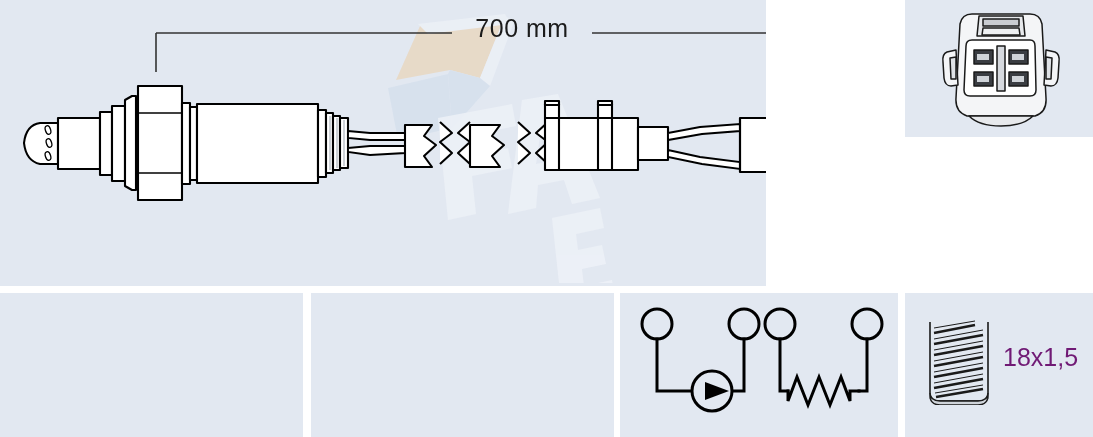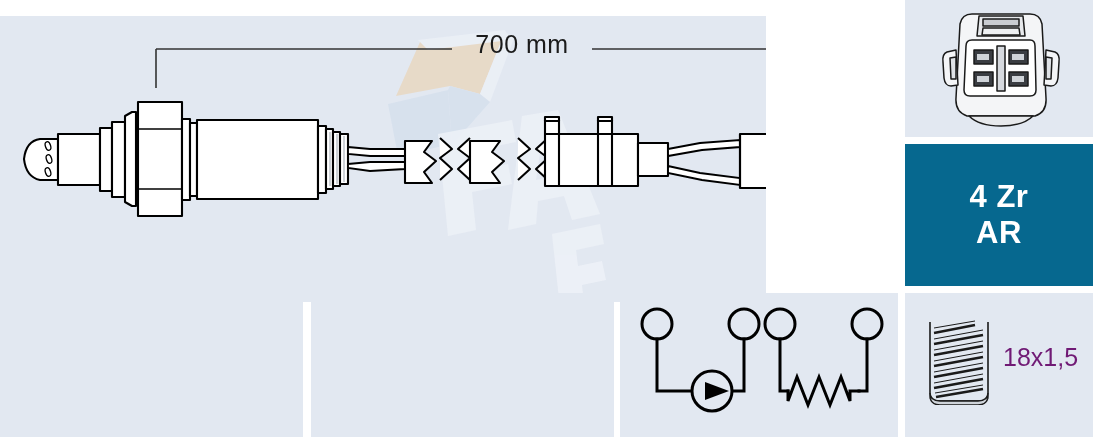--- a/index.html
+++ b/index.html
@@ -3,21 +3,21 @@
 <meta charset="utf-8">
 <style>
   html,body{margin:0;padding:0;background:#ffffff;}
   body{width:1093px;height:437px;overflow:hidden;
        font-family:"Liberation Sans",sans-serif;}
   #root{position:relative;width:1093px;height:437px;background:#ffffff;}
 
   .panel{position:absolute;background:#e2e8f1;box-sizing:border-box;}
 
   
-  #main-panel{left:0;top:16px;width:766px;height:286px;overflow:hidden;}
+  #main-panel{left:0;top:0;width:766px;height:286px;overflow:hidden;}
 
   
   #watermark{position:absolute;left:300px;top:8px;width:330px;height:275px;
              pointer-events:none;}
 
   #sensor-svg{position:absolute;left:0;top:0;width:898px;height:286px;}
 
   
   #dim-text{position:absolute;left:462px;top:14px;width:120px;
             text-align:center;font-size:25px;color:#1b1b1b;
@@ -220,24 +220,20 @@
           <rect x="73" y="48" width="12" height="6"></rect>
           <rect x="38" y="70" width="12" height="6"></rect>
           <rect x="73" y="70" width="12" height="6"></rect>
         </g>
 
         <path d="M30 110 Q40 120 62 120 Q84 120 94 110 Z" fill="#e7e9ec"></path>
       </g>
     </svg>
   </div>
 
-  <div id="badge">
-    <div class="bl">4 Zr</div>
-    <div class="bl">AR</div>
-  </div>
 
   <div class="panel" id="bp1"></div>
   <div class="panel" id="bp2"></div>
 
   <div class="panel" id="bp3">
     <svg id="wiring-svg" viewBox="0 0 262 120">
       <g stroke="#000" stroke-width="3" fill="none" stroke-linecap="square">
 
         <circle cx="29" cy="19" r="15" fill="#e2e8f1"></circle>
         <circle cx="116" cy="19" r="15" fill="#e2e8f1"></circle>

